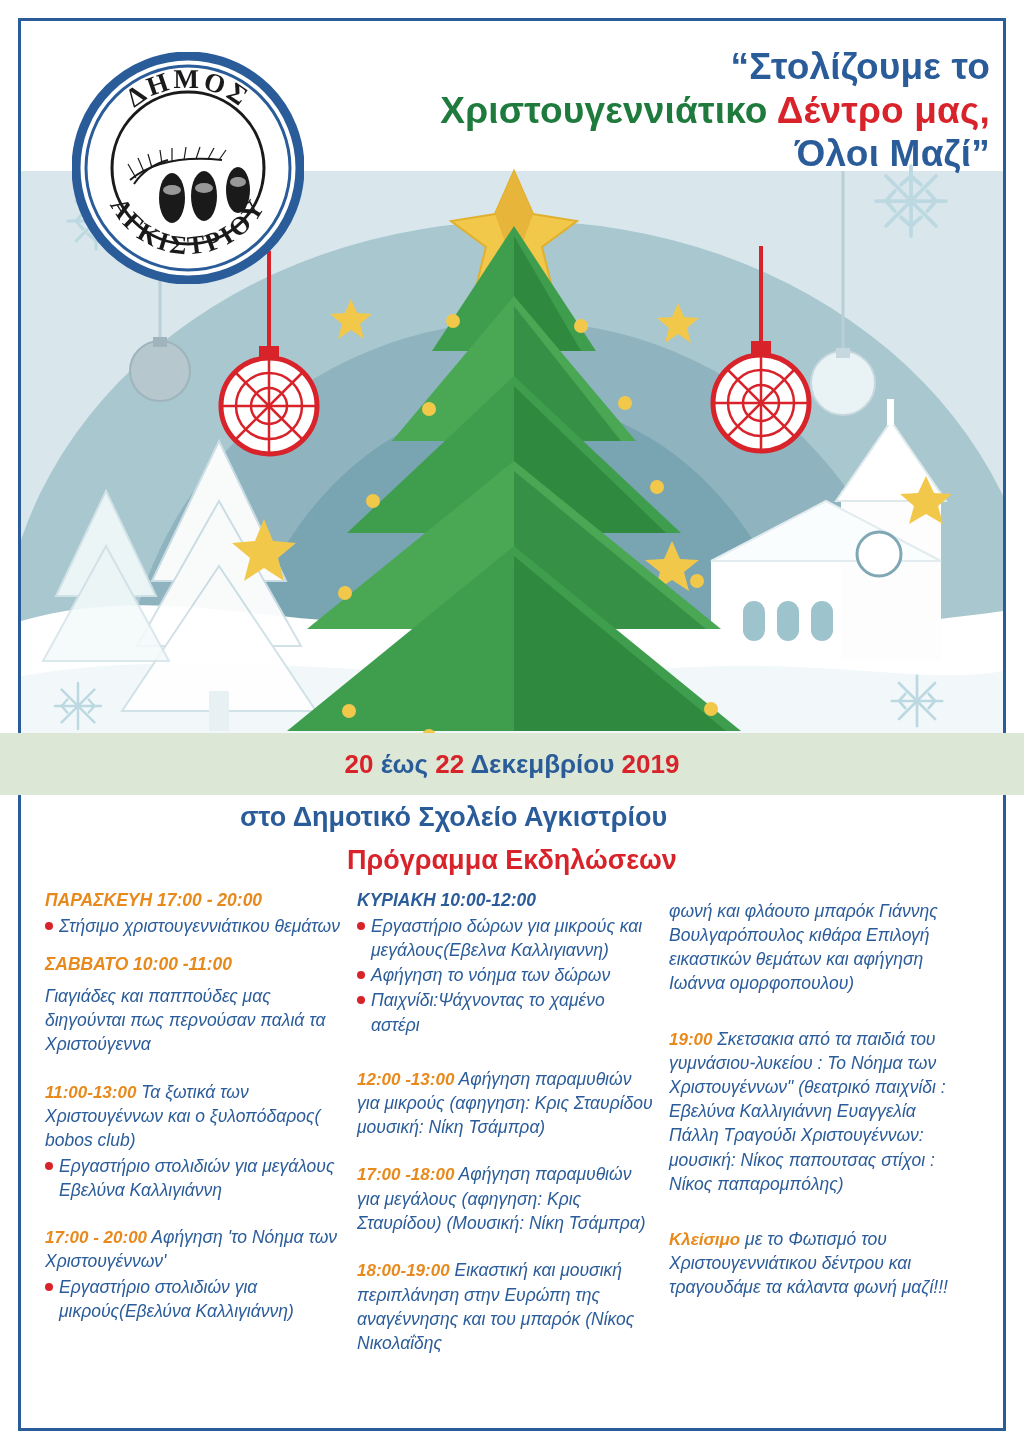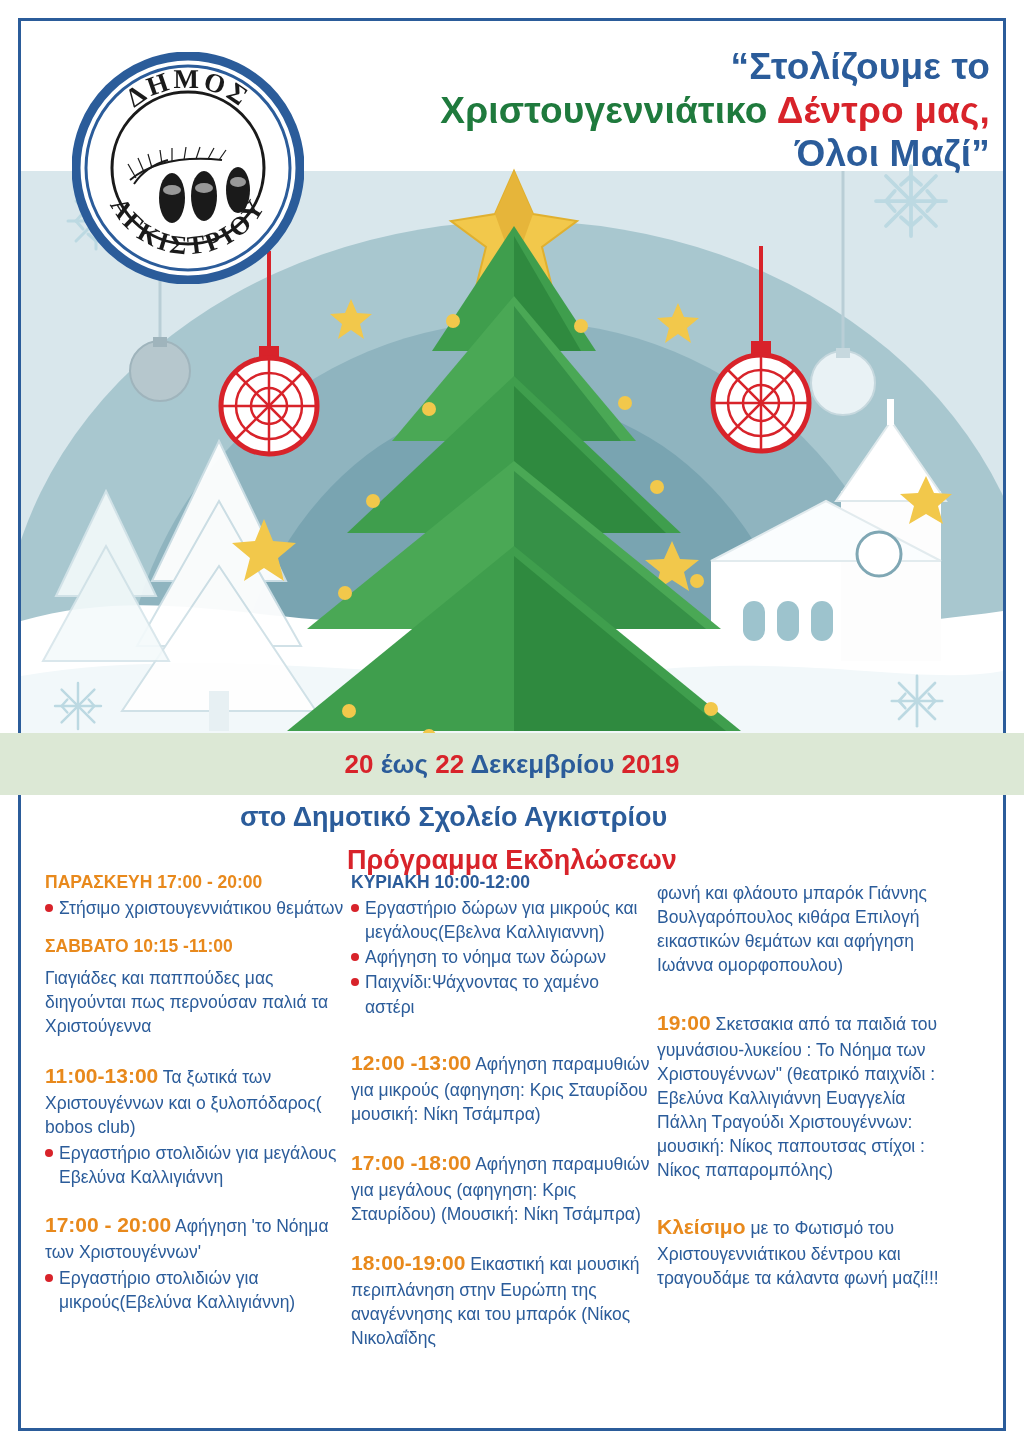--- a/index.html
+++ b/index.html
@@ -112,40 +112,41 @@
     text-align: center;
     font-size: 27px;
     font-weight: bold;
     color: #d8232a;
   }
 
   
   .columns {
     position: absolute;
     left: 45px;
-    top: 872px;
+    top: 890px;
     width: 940px;
     display: flex;
-    gap: 6px;
+    gap: 12px;
+    font-style: italic;
   }
   .col { width: 300px; }
   .col-3 { width: 296px; }
 
   .day-head {
     color: #e8891c;
     font-weight: bold;
     font-size: 17.5px;
     margin-top: 16px;
     margin-bottom: 3px;
   }
   .day-head.blue { color: #2b5c9a; }
   .time-head {
     color: #e8891c;
     font-weight: bold;
-    font-size: 21px;
+    font-size: 17px;
   }
   .para {
     color: #2b5c9a;
     font-size: 17.5px;
     line-height: 1.38;
     margin: 9px 0 2px 0;
   }
   .bullet-item {
     position: relative;
     color: #2b5c9a;
@@ -407,21 +408,21 @@
 
   <div class="subtitle">στο Δημοτικό Σχολείο Αγκιστρίου</div>
   <div class="program-title">Πρόγραμμα Εκδηλώσεων</div>
 
   <div class="columns">
 
     <div class="col">
       <div class="day-head" style="margin-top:0">ΠΑΡΑΣΚΕΥΗ 17:00 - 20:00</div>
       <div class="bullet-item">Στήσιμο χριστουγεννιάτικου θεμάτων</div>
 
-      <div class="day-head">ΣΑΒΒΑΤΟ 10:15 -11:00</div>
+      <div class="day-head">ΣΑΒΒΑΤΟ 10:00 -11:00</div>
       <p class="para">Γιαγιάδες και παππούδες μας διηγούνται πως περνούσαν παλιά τα Χριστούγεννα</p>
 
       <div class="gap-s"></div>
       <p class="para"><span class="time-head">11:00-13:00</span><span> Τα ξωτικά των Χριστουγέννων και  ο ξυλοπόδαρος( bobos club)</span></p>
       <div class="bullet-item">Εργαστήριο στολιδιών για μεγάλους Εβελύνα Καλλιγιάννη</div>
 
       <div class="gap-s"></div>
       <p class="para"><span class="time-head">17:00 - 20:00</span><span> Αφήγηση 'το Νόημα των Χριστουγέννων'</span></p>
       <div class="bullet-item">Εργαστήριο στολιδιών για μικρούς(Εβελύνα Καλλιγιάννη)</div>
     </div>

